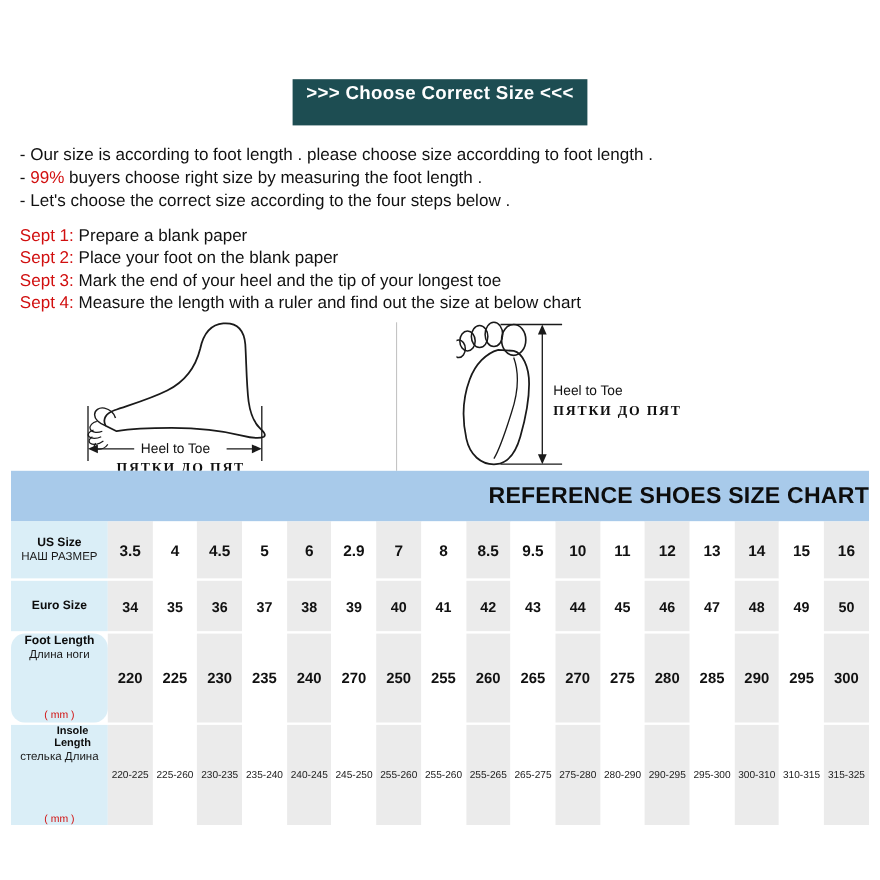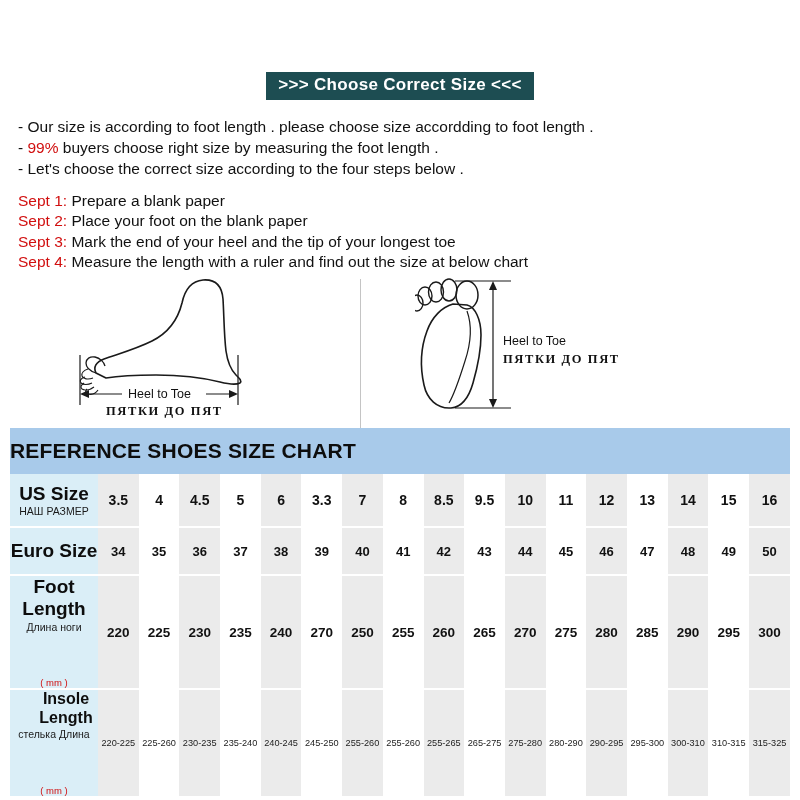--- a/index.html
+++ b/index.html
@@ -22,21 +22,21 @@
     text-align: center;
     padding-top: 72px;
   }
   .banner {
     display: inline-block;
     background: #1d4d52;
     color: #ffffff;
     font-size: 17px;
     font-weight: bold;
     letter-spacing: 0.3px;
-    padding: 4px 12px 5px 12px;
+    padding: 4px 12px 19px 12px;
     line-height: 1.1;
   }
 
   
   .intro {
     margin: 16px 0 0 18px;
     font-size: 15.5px;
     line-height: 21px;
     color: #111111;
   }
@@ -92,43 +92,43 @@
   table.size-chart {
     border-collapse: collapse;
     table-layout: fixed;
     width: 780px;
   }
   table.size-chart td { padding: 0; }
 
   .chart-title-cell {
     background: #a8caea;
     height: 46px;
-    text-align: left;
+    text-align: right;
     vertical-align: middle;
     font-size: 21px;
     font-weight: bold;
     color: #0d0d0d;
     letter-spacing: 0.2px;
   }
 
   .row-label {
     background: #daeef7;
     width: 88px;
     text-align: center;
     vertical-align: middle;
     line-height: 1.18;
     padding: 2px 2px;
   }
   .rl-en {
     display: block;
-    font-size: 19px;
+    font-size: 11px;
     font-weight: bold;
     color: #0d0d0d;
   }
-  .rl-en.small { font-size: 16px; margin-left: 24px; }
+  .rl-en.small { font-size: 10px; margin-left: 24px; }
   .rl-ru {
     display: block;
     font-size: 10.5px;
     color: #1a1a1a;
   }
   .rl-unit {
     display: block;
     font-size: 9.5px;
     color: #d10f0f;
     margin-top: 44px;
@@ -143,21 +143,21 @@
   td.cell.odd  { background: #ebebeb; }
   td.cell.even { background: #ffffff; }
 
   tr.row-us td.cell    { height: 52px; font-size: 14px; }
   tr.row-euro td.cell  { height: 46px; font-size: 13px; }
   tr.row-foot td.cell  { height: 52px; font-size: 13.5px; text-align: center; }
   tr.row-insole td.cell{ height: 40px; font-size: 9.2px; font-weight: normal; color: #222; margin-top: 11px; }
 
   tr.row-us .row-label    { height: 52px; }
   tr.row-euro .row-label  { height: 46px; }
-  tr.row-foot .row-label  { height: 52px; }
+  tr.row-foot .row-label  { height: 52px; border-radius: 13px; }
   tr.row-insole .row-label{ height: 40px; }
 
   tr.row-note .row-label { height: 34px; }
   .note-cell {
     background: #faeec8;
     height: 34px;
     text-align: center;
     vertical-align: middle;
     font-size: 10.5px;
     color: #222222;
@@ -271,21 +271,21 @@
       <tr class="row-us">
         <td class="row-label">
           <span class="rl-en">US  Size</span>
           <span class="rl-ru">НАШ РАЗМЕР</span>
         </td>
         <td class="cell odd">3.5</td>
         <td class="cell even">4</td>
         <td class="cell odd">4.5</td>
         <td class="cell even">5</td>
         <td class="cell odd">6</td>
-        <td class="cell even">3.3</td>
+        <td class="cell even">2.9</td>
         <td class="cell odd">7</td>
         <td class="cell even">8</td>
         <td class="cell odd">8.5</td>
         <td class="cell even">9.5</td>
         <td class="cell odd">10</td>
         <td class="cell even">11</td>
         <td class="cell odd">12</td>
         <td class="cell even">13</td>
         <td class="cell odd">14</td>
         <td class="cell even">15</td>

